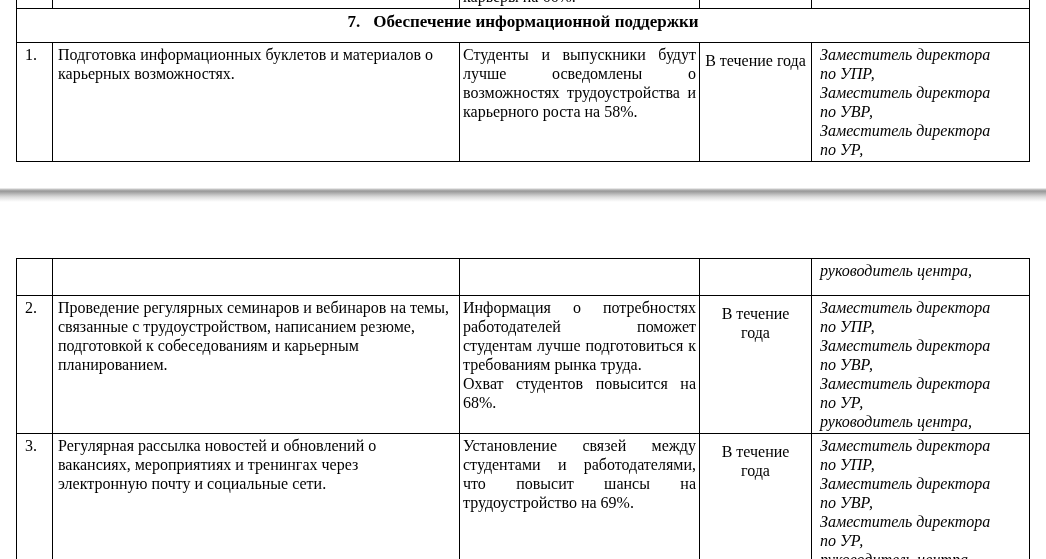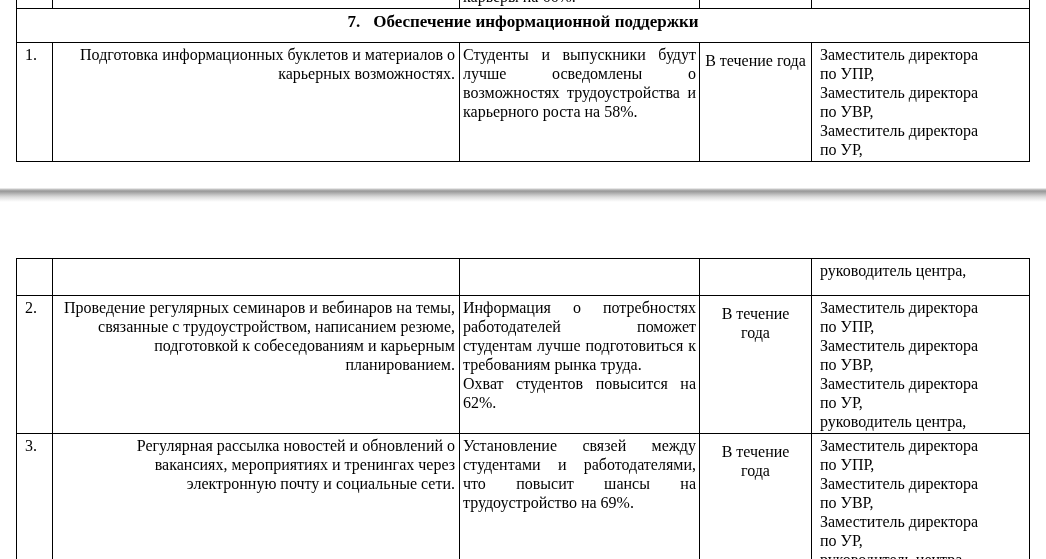--- a/index.html
+++ b/index.html
@@ -49,24 +49,24 @@
     box-sizing: border-box;
   }
   tr.row-clipped-top td { height: 22px; }
   tr.row-section-header td { height: 34px; }
   tr.row-item-1 td { height: 112px; }
   tr.row-continuation td { height: 37px; }
   tr.row-item-2 td { height: 125px; }
   tr.row-item-3 td { height: 132px; }
 
   .c-num  { padding: 2px 2px 2px 8px; }
-  .c-act  { padding: 2px 4px 2px 5px; text-align: right; }
+  .c-act  { padding: 2px 4px 2px 5px; }
   .c-res  { padding: 2px 3px; text-align: justify; margin-top: 6px; }
   .c-time { padding: 8px 1px; text-align: center; }
-  .c-resp { padding: 2px 20px 2px 8px; }
+  .c-resp { padding: 2px 20px 2px 8px; font-style: italic; }
   .pre    { white-space: pre-line; }
 
   td.section-header-cell {
     font-weight: bold;
     font-size: 17px;
     text-align: center;
     padding-top: 3px;
   }
   .section-number { margin-right: 13px; }
 </style>
@@ -130,21 +130,21 @@
         <td class="c-time"></td>
         <td class="c-resp pre">руководитель центра,</td>
       </tr>
       <tr class="row-item-2">
         <td class="c-num">2.</td>
         <td class="c-act pre">Проведение регулярных семинаров и вебинаров на темы,
 связанные с трудоустройством, написанием резюме,
 подготовкой к собеседованиям и карьерным
 планированием.</td>
         <td class="c-res pre">Информация о потребностях работодателей поможет студентам лучше подготовиться к требованиям рынка труда.
-Охват студентов повысится на 62%.</td>
+Охват студентов повысится на 68%.</td>
         <td class="c-time pre">В течение
 года</td>
         <td class="c-resp pre">Заместитель директора
 по УПР,
 Заместитель директора
 по УВР,
 Заместитель директора
 по УР,
 руководитель центра,</td>
       </tr>

